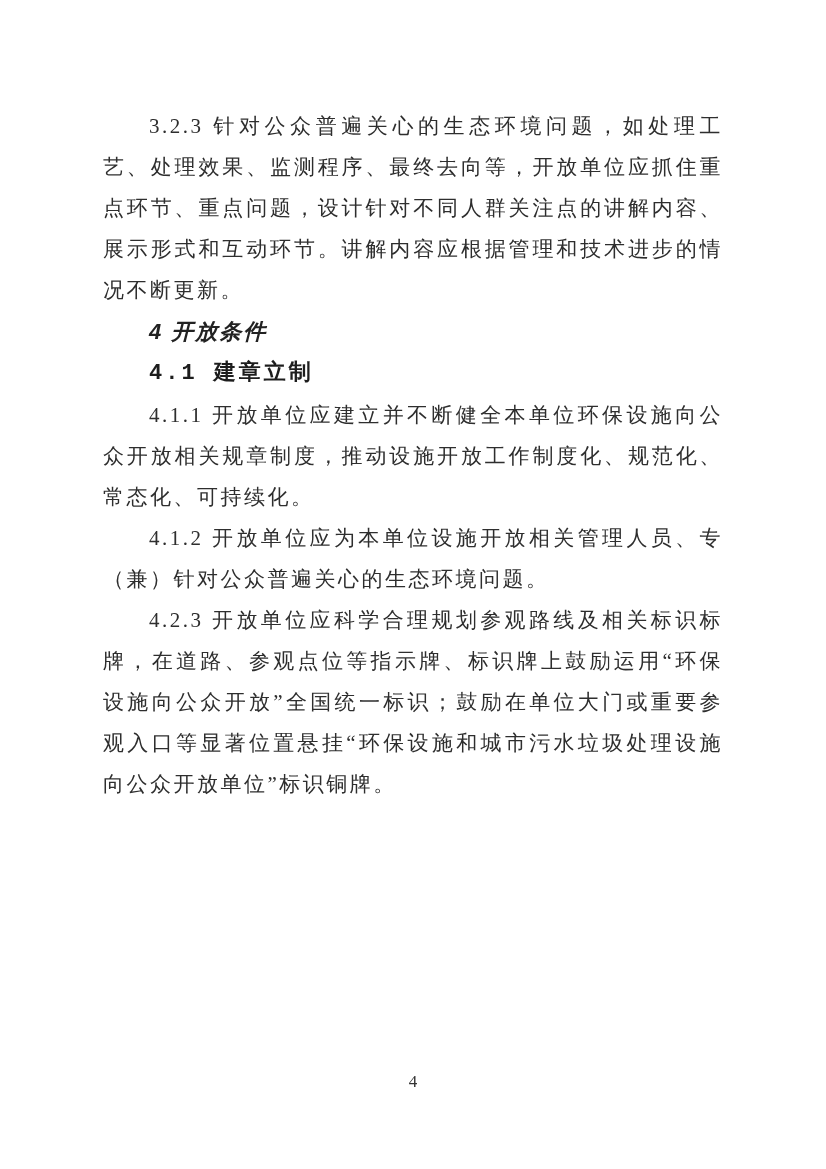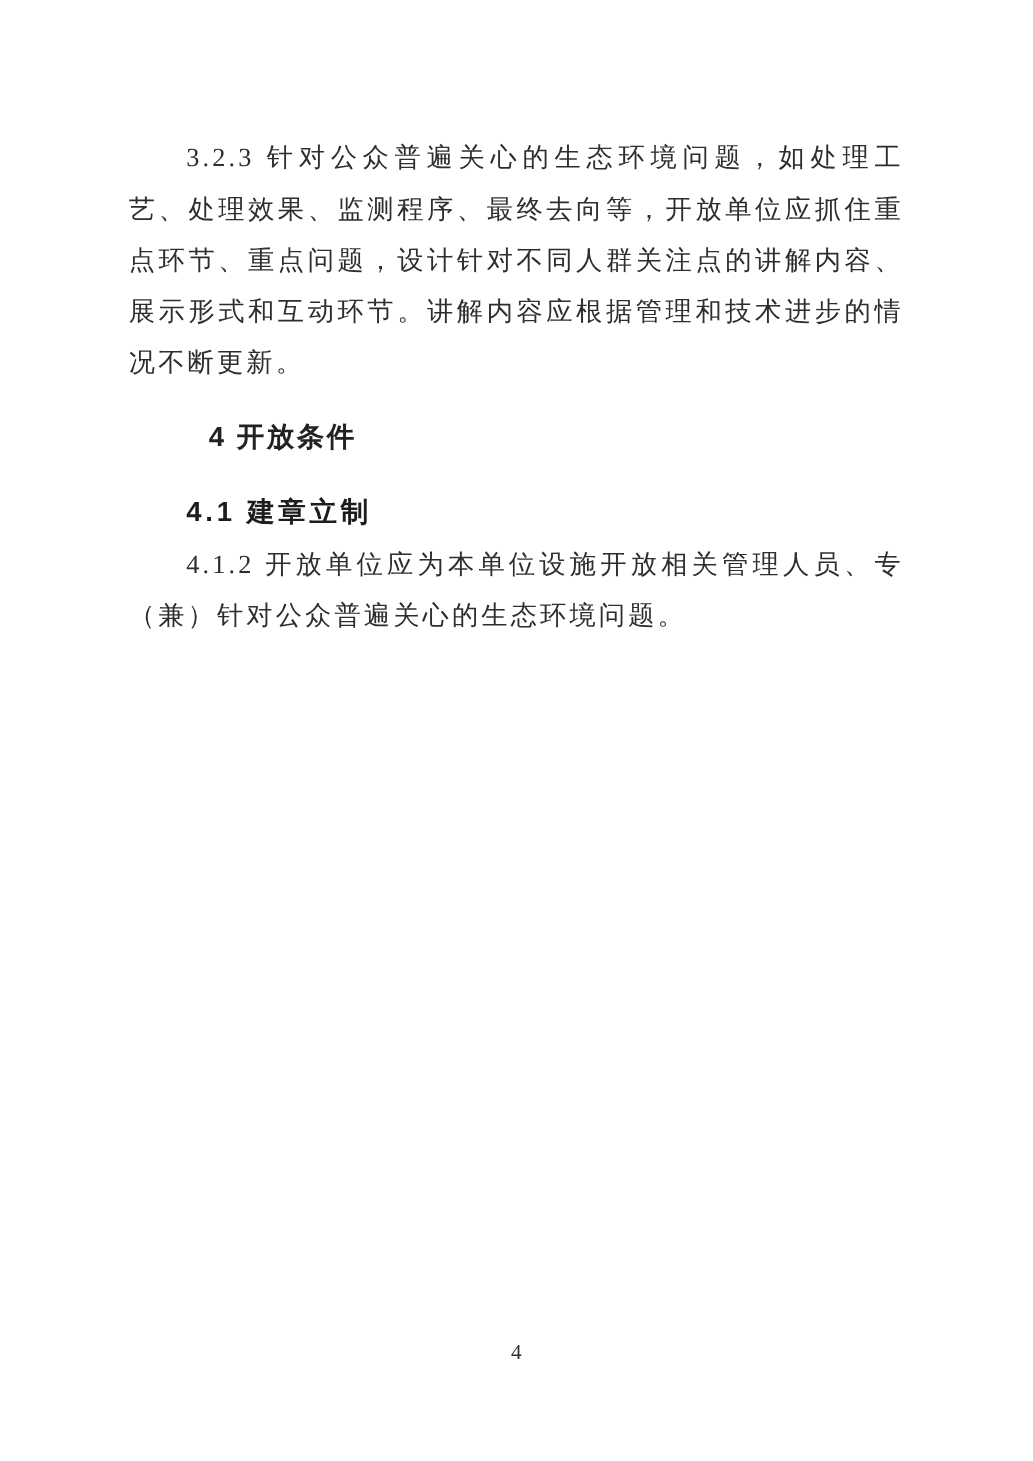--- a/index.html
+++ b/index.html
@@ -26,37 +26,38 @@
     margin: 0;
     font-size: 21px;
     line-height: 41px;
     letter-spacing: 2.5px;
     text-align: justify;
     text-align-last: left;
     text-indent: 46px;
     color: #2e2e2e;
   }
   .h-level1 {
-    margin: 18px;
+    margin: 0;
     font-size: 22px;
     line-height: 41px;
     font-weight: bold;
     text-indent: 46px;
     letter-spacing: 2px;
     font-family: "Liberation Sans", "DejaVu Sans", sans-serif;
     color: #222222;
+    font-style: italic;
   }
   .h-level2 {
     margin: 0;
     font-size: 22px;
     line-height: 43px;
     font-weight: bold;
     text-indent: 46px;
     letter-spacing: 3px;
-    font-family: Liberation Sans, sans-serif;
+    font-family: Liberation Mono, monospace;
     color: #1d1d1d;
   }
   .page-number {
     position: absolute;
     left: 0;
     top: 1072px;
     width: 826px;
     text-align: center;
     font-size: 17px;
     color: #333333;
@@ -64,16 +65,18 @@
   }
 </style>
 </head>
 <body>
 
 <div class="page">
   <div class="content">
     <p class="body">3.2.3 针对公众普遍关心的生态环境问题，如处理工艺、处理效果、监测程序、最终去向等，开放单位应抓住重点环节、重点问题，设计针对不同人群关注点的讲解内容、展示形式和互动环节。讲解内容应根据管理和技术进步的情况不断更新。</p>
     <h2 class="h-level1">4 开放条件</h2>
     <h3 class="h-level2">4.1 建章立制</h3>
+    <p class="body">4.1.1 开放单位应建立并不断健全本单位环保设施向公众开放相关规章制度，推动设施开放工作制度化、规范化、常态化、可持续化。</p>
     <p class="body">4.1.2 开放单位应为本单位设施开放相关管理人员、专（兼）针对公众普遍关心的生态环境问题。</p>
+    <p class="body">4.2.3 开放单位应科学合理规划参观路线及相关标识标牌，在道路、参观点位等指示牌、标识牌上鼓励运用“环保设施向公众开放”全国统一标识；鼓励在单位大门或重要参观入口等显著位置悬挂“环保设施和城市污水垃圾处理设施向公众开放单位”标识铜牌。</p>
   </div>
   <div class="page-number">4</div>
 </div>
 
 </body></html>

